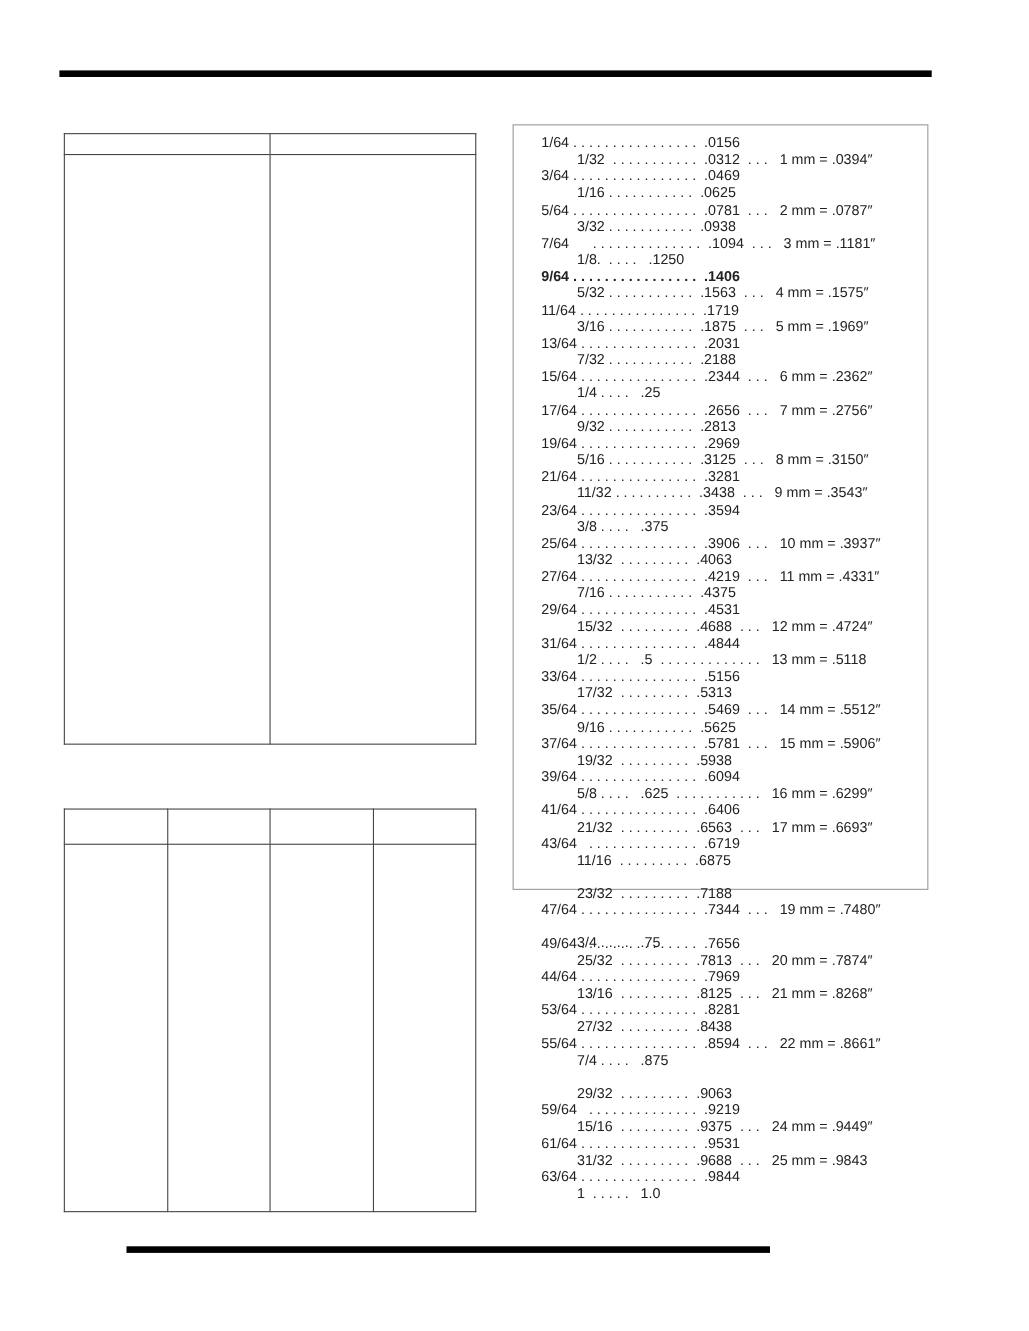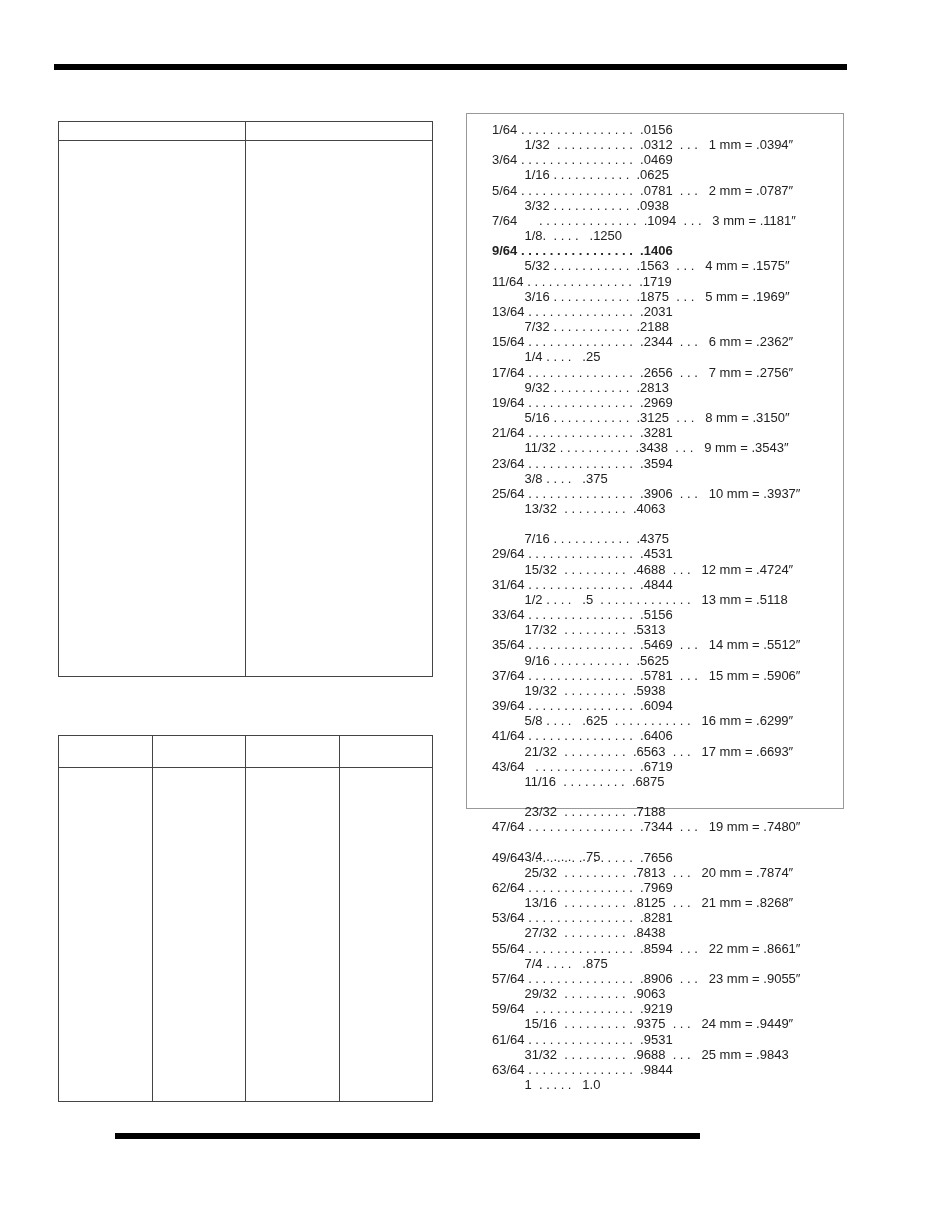--- a/index.html
+++ b/index.html
@@ -68,20 +68,21 @@
     <div class="row" style="top: 250.56px;">17/64 . . . . . . . . . . . . . . .  .2656  . . .   7 mm = .2756″</div>
     <div class="row" style="top: 265.72px;">         9/32 . . . . . . . . . . .  .2813</div>
     <div class="row" style="top: 280.88px;">19/64 . . . . . . . . . . . . . . .  .2969</div>
     <div class="row" style="top: 296.04px;">         5/16 . . . . . . . . . . .  .3125  . . .   8 mm = .3150″</div>
     <div class="row" style="top: 311.2px;">21/64 . . . . . . . . . . . . . . .  .3281</div>
     <div class="row" style="top: 326.36px;">         11/32 . . . . . . . . . .  .3438  . . .   9 mm = .3543″</div>
     <div class="row" style="top: 341.52px;">23/64 . . . . . . . . . . . . . . .  .3594</div>
     <div class="row" style="top: 356.68px;">         3/8 . . . .   .375</div>
     <div class="row" style="top: 371.84px;">25/64 . . . . . . . . . . . . . . .  .3906  . . .   10 mm = .3937″</div>
     <div class="row" style="top: 387px;">         13/32  . . . . . . . . .  .4063</div>
+    <div class="row" style="top: 402.16px;">27/64 . . . . . . . . . . . . . . .  .4219  . . .   11 mm = .4331″</div>
     <div class="row" style="top: 417.32px;">         7/16 . . . . . . . . . . .  .4375</div>
     <div class="row" style="top: 432.48px;">29/64 . . . . . . . . . . . . . . .  .4531</div>
     <div class="row" style="top: 447.64px;">         15/32  . . . . . . . . .  .4688  . . .   12 mm = .4724″</div>
     <div class="row" style="top: 462.8px;">31/64 . . . . . . . . . . . . . . .  .4844</div>
     <div class="row" style="top: 477.96px;">         1/2 . . . .   .5  . . . . . . . . . . . . .   13 mm = .5118</div>
     <div class="row" style="top: 493.12px;">33/64 . . . . . . . . . . . . . . .  .5156</div>
     <div class="row" style="top: 508.28px;">         17/32  . . . . . . . . .  .5313</div>
     <div class="row" style="top: 523.44px;">35/64 . . . . . . . . . . . . . . .  .5469  . . .   14 mm = .5512″</div>
     <div class="row" style="top: 538.6px;">         9/16 . . . . . . . . . . .  .5625</div>
     <div class="row" style="top: 553.76px;">37/64 . . . . . . . . . . . . . . .  .5781  . . .   15 mm = .5906″</div>
@@ -90,27 +91,26 @@
     <div class="row" style="top: 599.24px;">         5/8 . . . .   .625  . . . . . . . . . . .   16 mm = .6299″</div>
     <div class="row" style="top: 614.4px;">41/64 . . . . . . . . . . . . . . .  .6406</div>
     <div class="row" style="top: 629.56px;">         21/32  . . . . . . . . .  .6563  . . .   17 mm = .6693″</div>
     <div class="row" style="top: 644.72px;">43/64   . . . . . . . . . . . . . .  .6719</div>
     <div class="row" style="top: 659.88px;">         11/16  . . . . . . . . .  .6875</div>
     <div class="row" style="top: 690.2px;">         23/32  . . . . . . . . .  .7188</div>
     <div class="row" style="top: 705.36px;">47/64 . . . . . . . . . . . . . . .  .7344  . . .   19 mm = .7480″</div>
     <div class="row" style="top: 720.52px; margin-top: 14px;">         3/4 . . . .   .75</div>
     <div class="row" style="top: 735.68px;">49/64 . . . . . . . . . . . . . . .  .7656</div>
     <div class="row" style="top: 750.84px;">         25/32  . . . . . . . . .  .7813  . . .   20 mm = .7874″</div>
-    <div class="row" style="top: 766px;">62/64 . . . . . . . . . . . . . . .  .7969</div>
+    <div class="row" style="top: 766px;">44/64 . . . . . . . . . . . . . . .  .7969</div>
     <div class="row" style="top: 781.16px;">         13/16  . . . . . . . . .  .8125  . . .   21 mm = .8268″</div>
     <div class="row" style="top: 796.32px;">53/64 . . . . . . . . . . . . . . .  .8281</div>
     <div class="row" style="top: 811.48px;">         27/32  . . . . . . . . .  .8438</div>
     <div class="row" style="top: 826.64px;">55/64 . . . . . . . . . . . . . . .  .8594  . . .   22 mm = .8661″</div>
     <div class="row" style="top: 841.8px;">         7/4 . . . .   .875</div>
-    <div class="row" style="top: 856.96px;">57/64 . . . . . . . . . . . . . . .  .8906  . . .   23 mm = .9055″</div>
     <div class="row" style="top: 872.12px;">         29/32  . . . . . . . . .  .9063</div>
     <div class="row" style="top: 887.28px;">59/64   . . . . . . . . . . . . . .  .9219</div>
     <div class="row" style="top: 902.44px;">         15/16  . . . . . . . . .  .9375  . . .   24 mm = .9449″</div>
     <div class="row" style="top: 917.6px;">61/64 . . . . . . . . . . . . . . .  .9531</div>
     <div class="row" style="top: 932.76px;">         31/32  . . . . . . . . .  .9688  . . .   25 mm = .9843</div>
     <div class="row" style="top: 947.92px;">63/64 . . . . . . . . . . . . . . .  .9844</div>
     <div class="row" style="top: 963.08px;">         1  . . . . .   1.0</div>
   </div>
 
 <div class="rule-bottom"></div>

